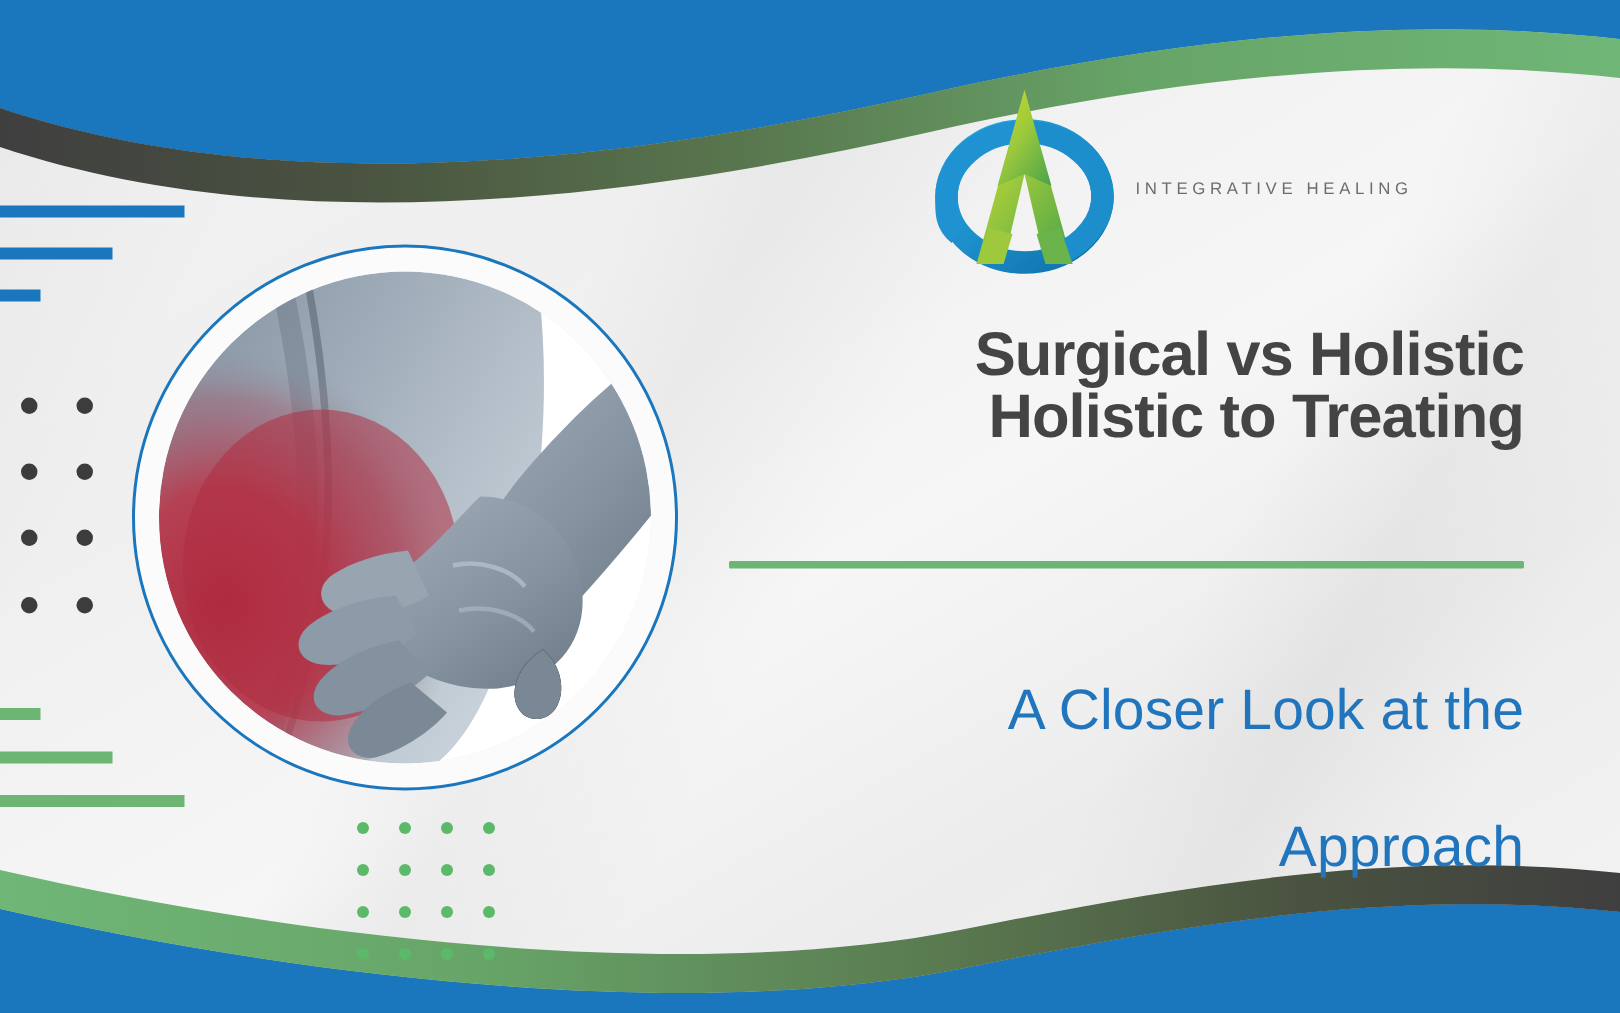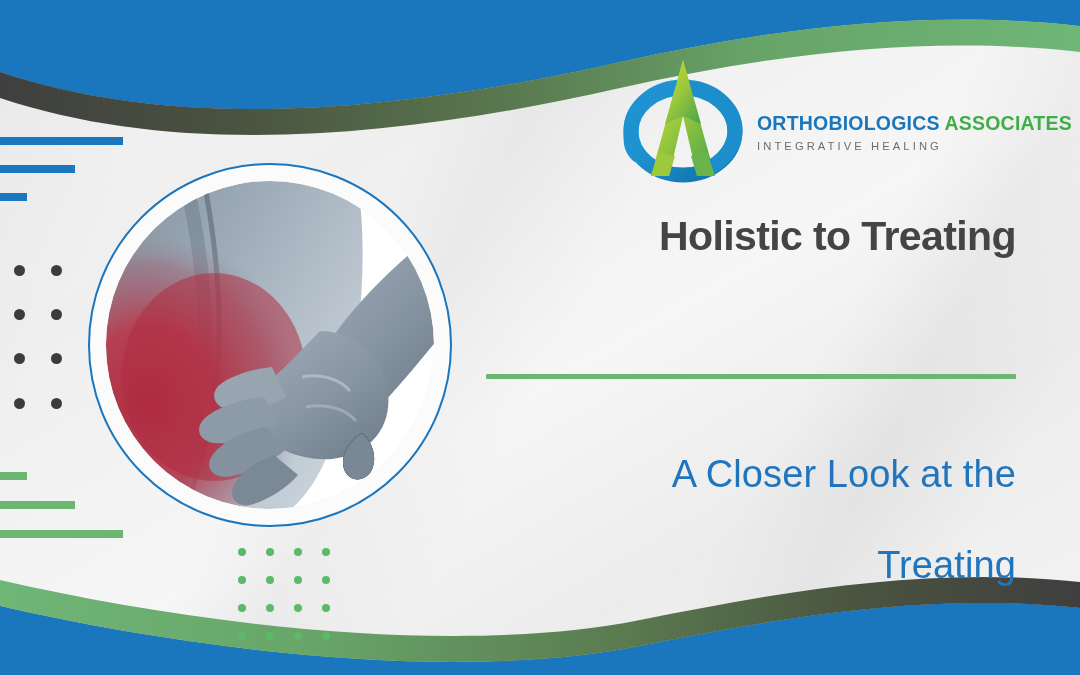--- a/index.html
+++ b/index.html
@@ -247,29 +247,29 @@
       <path d="M14,79 C 14,55 37,35 66,35 C 95,35 118,55 118,79" fill="none" stroke="url(#logoBlueGrad)" stroke-width="15" stroke-linecap="round" opacity="0.0"></path>
       <path d="M22,104 C 13,97 14,88 14,79 C 14,57 36,36 66,36" fill="none" stroke="#1f93d2" stroke-width="15" stroke-linecap="butt"></path>
       <path d="M66,36 C 96,36 118,57 118,79 C 118,95 106,110 88,118" fill="none" stroke="#1b8ecb" stroke-width="15" stroke-linecap="butt"></path>
 
       <path d="M66,8 L84,72 L66,64 L48,72 Z" fill="url(#logoLimeGrad)"></path>
 
       <path d="M58,104 L52,124 L34,124 L42,100 Z" fill="#9ec93c"></path>
       <path d="M74,104 L80,124 L98,124 L90,100 Z" fill="#6ab44b"></path>
     </svg>
     <div class="logo-text">
-      <div class="logo-line1"><span class="lt-ortho">ORTHOBIOLOGICS</span> <span class="lt-assoc">ASSOCIATES</span></div>
       <div class="logo-line2">INTEGRATIVE HEALING</div>
     </div>
   </div>
 
   <div class="headline">
+    <div>Surgical vs Holistic</div>
     <div>Holistic to Treating</div>
   </div>
 
   <div class="divider"></div>
 
   <div class="subhead">
     <div>A Closer Look at the</div>
-    <div>Treating</div>
+    <div>Approach</div>
   </div>
 
 </div>
 
 </body></html>

